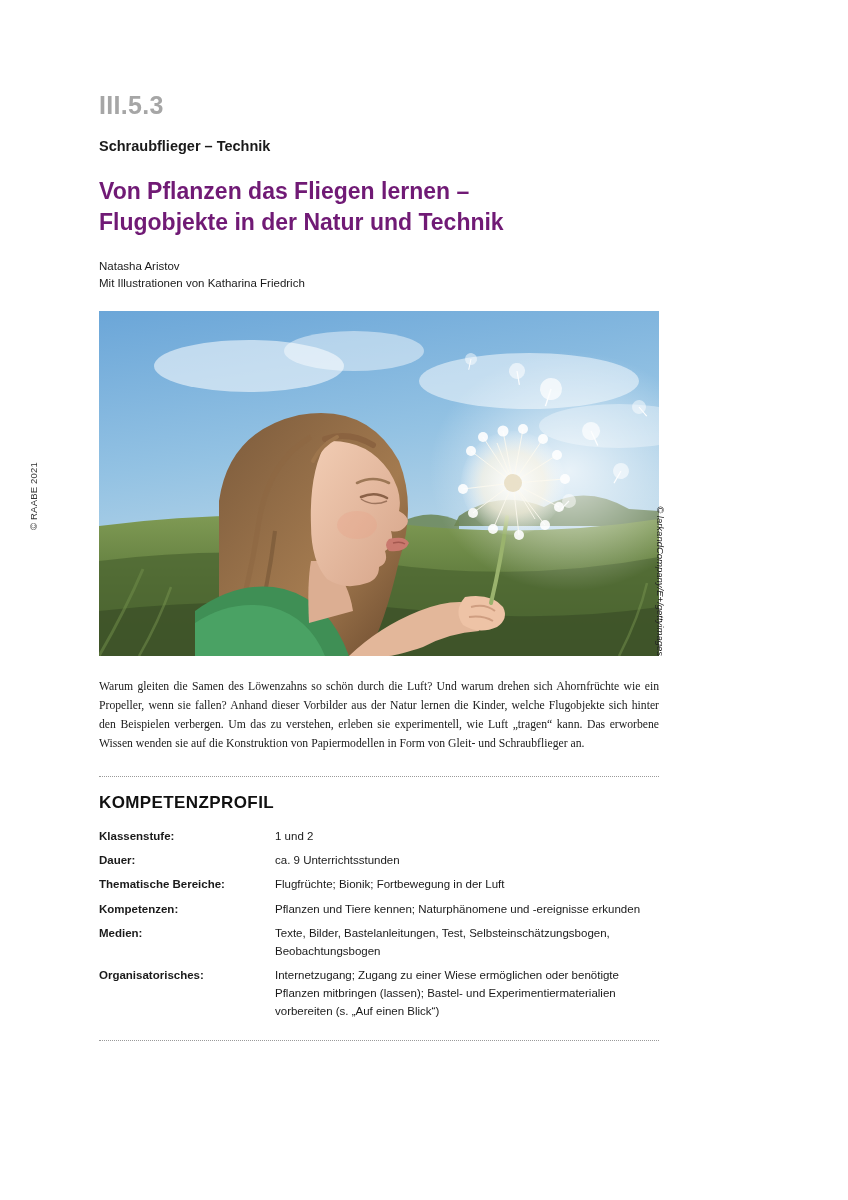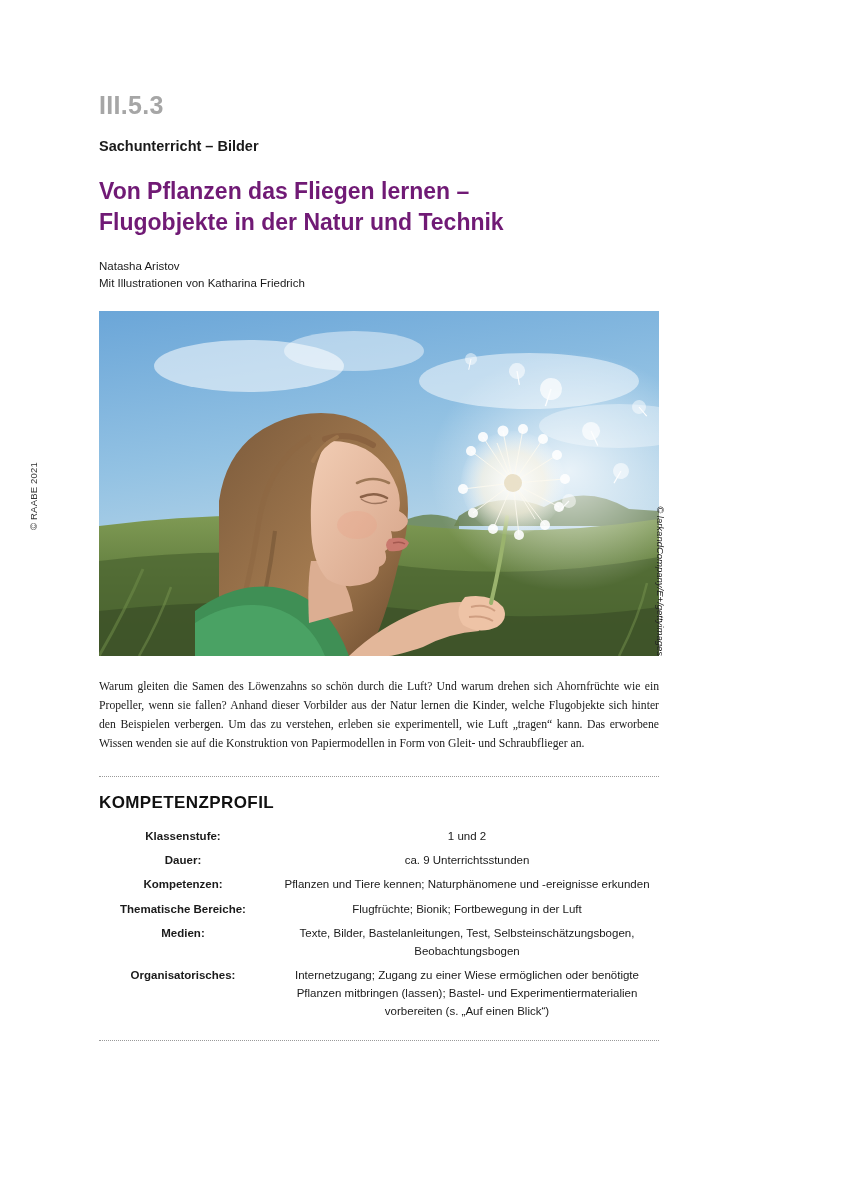--- a/index.html
+++ b/index.html
@@ -119,21 +119,20 @@
     margin-top: 14px;
     width: 560px;
     border-collapse: collapse;
   }
   .profile-table td {
     vertical-align: top;
     font-size: 11.5px;
     line-height: 1.58;
     padding: 0 0 6px 0;
     color: #1a1a1a;
-    text-align: center;
   }
   .profile-table td.label {
     width: 168px;
     font-weight: bold;
     padding-right: 8px;
   }
   .divider-bottom {
     margin-top: 14px;
     border-top: 1px dotted #9a9a9a;
     width: 560px;
@@ -144,21 +143,21 @@
 <body>
 
 <div class="page">
 
   <div class="side-copyright">© RAABE 2021</div>
 
   <div class="content">
 
     <div class="chapter-num">III.5.3</div>
 
-    <div class="subject-line">Sachunterricht – Bilder</div>
+    <div class="subject-line">Schraubflieger – Technik</div>
 
     <div class="doc-title">
       <span>Von Pflanzen das Fliegen lernen –</span><br>
       <span>Flugobjekte in der Natur und Technik</span>
     </div>
 
     <div class="authors">
       <div>Natasha Aristov</div>
       <div>Mit Illustrationen von Katharina Friedrich</div>
     </div>
@@ -341,28 +340,28 @@
       <tbody>
         <tr>
           <td class="label">Klassenstufe:</td>
           <td class="value">1 und 2</td>
         </tr>
         <tr>
           <td class="label">Dauer:</td>
           <td class="value">ca. 9 Unterrichtsstunden</td>
         </tr>
         <tr>
+          <td class="label">Thematische Bereiche:</td>
+          <td class="value">Flugfrüchte; Bionik; Fortbewegung in der Luft</td>
+        </tr>
+        <tr>
           <td class="label">Kompetenzen:</td>
           <td class="value">Pflanzen und Tiere kennen; Naturphänomene und -ereignisse erkunden</td>
         </tr>
         <tr>
-          <td class="label">Thematische Bereiche:</td>
-          <td class="value">Flugfrüchte; Bionik; Fortbewegung in der Luft</td>
-        </tr>
-        <tr>
           <td class="label">Medien:</td>
           <td class="value">Texte, Bilder, Bastelanleitungen, Test, Selbsteinschätzungsbogen, Beobachtungsbogen</td>
         </tr>
         <tr>
           <td class="label">Organisatorisches:</td>
           <td class="value">Internetzugang; Zugang zu einer Wiese ermöglichen oder benötigte Pflanzen mitbringen (lassen); Bastel- und Experimentiermaterialien vorbereiten (s. „Auf einen Blick“)</td>
         </tr>
       </tbody>
     </table>
 

